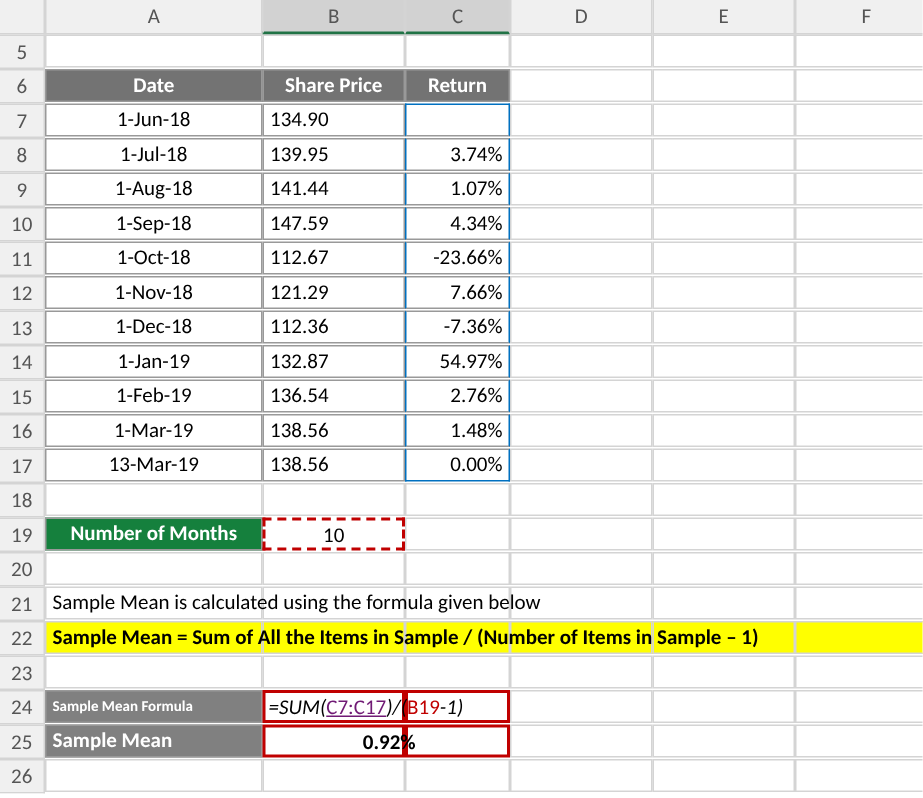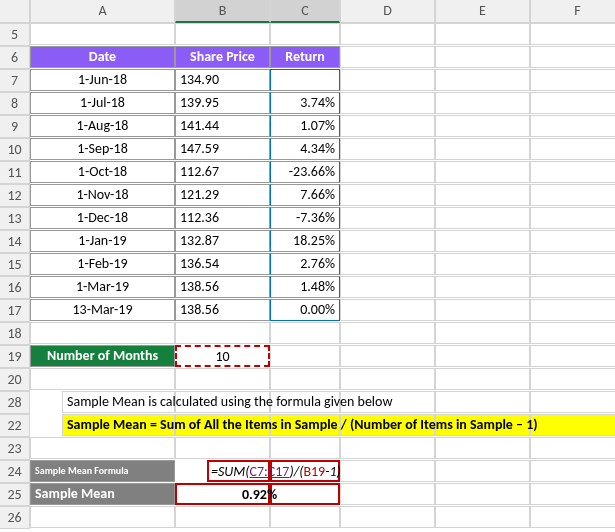--- a/index.html
+++ b/index.html
@@ -40,21 +40,21 @@
     border: 1px solid #d4d4d4;
     padding: 2px 4px;
     box-sizing: border-box;
     height: 22px;
     line-height: 16px;
     overflow: visible;
     white-space: nowrap;
     position: relative;
   }
   .green-hdr {
-    background: #8b5cf6;
+    background: #737373;
     color: #fff;
     font-weight: bold;
     text-align: center;
     border: 1px solid #999;
   }
   .tbl {
     border: 1px solid #999;
     text-align: center;
   }
   .tbl.right { text-align: left; padding-right: 6px; }
@@ -88,21 +88,21 @@
   }
   .formula-cell {
     font-size: 14px;
     text-align: left;
     padding-left: 2px;
   }
   .fpart-black { color: #000; font-style: italic; }
   .fpart-blue { color: #701a75; text-decoration: underline; }
   .fpart-red { color: #c00000; }
   .bold-center { font-weight: bold; text-align: center; }
-  .overflow-host { overflow: visible; margin-left: 32px; }
+  .overflow-host { overflow: visible; }
   .overflow-text { position: absolute; white-space: nowrap; z-index: 1; }
 </style>
 </head>
 <body>
 
 <div class="sheet" id="sheet">
     <div class="corner"></div>
     <div class="colhdr">A</div>
     <div class="colhdr selB">B</div>
     <div class="colhdr selC">C</div>
@@ -168,21 +168,21 @@
     <div class="rowhdr">13</div>
     <div class="cell tbl">1-Dec-18</div>
     <div class="cell tbl right">112.36</div>
     <div class="cell tbl blue-box-left blue-box-right">-7.36%</div>
     <div class="cell"></div>
     <div class="cell"></div>
     <div class="cell"></div>
     <div class="rowhdr">14</div>
     <div class="cell tbl">1-Jan-19</div>
     <div class="cell tbl right">132.87</div>
-    <div class="cell tbl blue-box-left blue-box-right">18.25%</div>
+    <div class="cell tbl blue-box-left blue-box-right">54.97%</div>
     <div class="cell"></div>
     <div class="cell"></div>
     <div class="cell"></div>
     <div class="rowhdr">15</div>
     <div class="cell tbl">1-Feb-19</div>
     <div class="cell tbl right">136.54</div>
     <div class="cell tbl blue-box-left blue-box-right">2.76%</div>
     <div class="cell"></div>
     <div class="cell"></div>
     <div class="cell"></div>
@@ -214,21 +214,21 @@
     <div class="cell"></div>
     <div class="cell"></div>
     <div class="cell"></div>
     <div class="rowhdr">20</div>
     <div class="cell"></div>
     <div class="cell"></div>
     <div class="cell"></div>
     <div class="cell"></div>
     <div class="cell"></div>
     <div class="cell"></div>
-    <div class="rowhdr">28</div>
+    <div class="rowhdr">21</div>
     <div class="cell overflow-host">
       <span class="overflow-text">Sample Mean is calculated using the formula given below</span>
     </div>
     <div class="cell"></div>
     <div class="cell"></div>
     <div class="cell"></div>
     <div class="cell"></div>
     <div class="cell"></div>
     <div class="rowhdr">22</div>
     <div class="cell yellow-row overflow-host">

